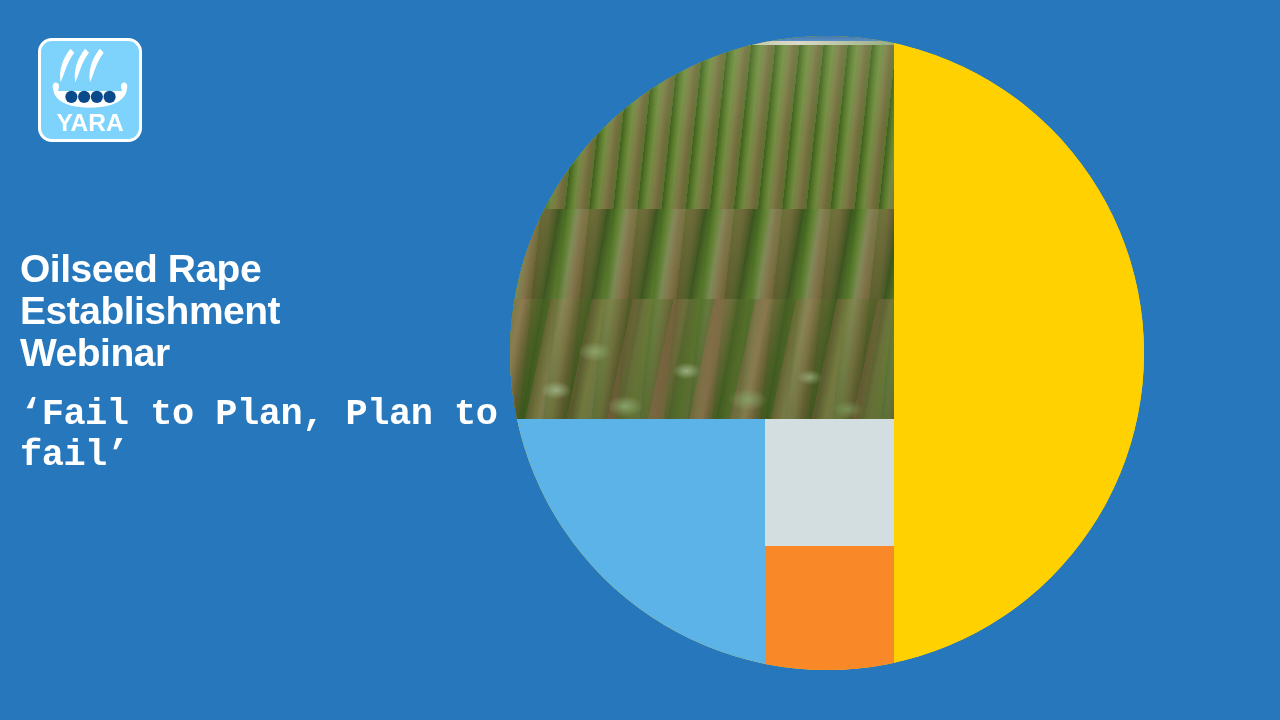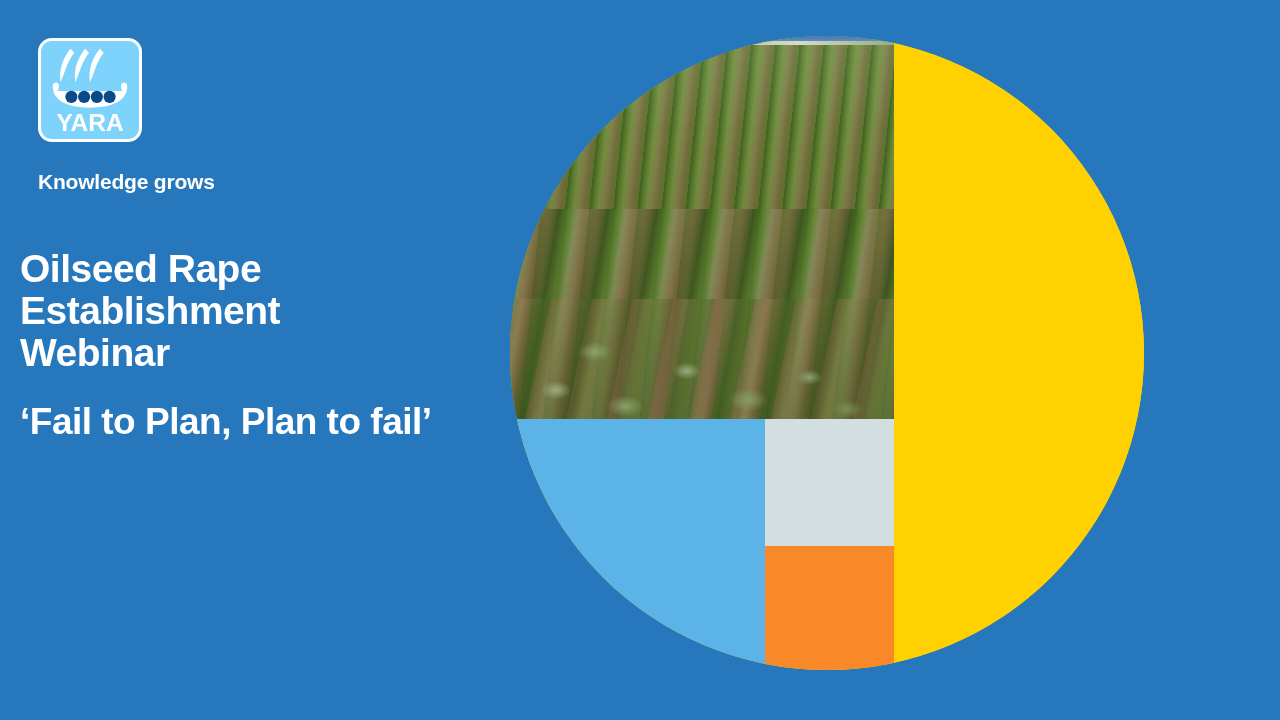--- a/index.html
+++ b/index.html
@@ -46,25 +46,26 @@
     color:#ffffff;
   }
   #main-title {
     font-size:39px;
     font-weight:bold;
     line-height:1.08;
     white-space:pre-line;
     letter-spacing:-0.5px;
   }
   #sub-title {
-    margin-top:28px;
+    margin-top:20px;
     font-size:37px;
     font-weight:bold;
     line-height:1.10;
     letter-spacing:-0.5px;
+    font-family:Liberation Mono, monospace;
   }
 
   
   #circle-graphic {
     position:absolute;
     left:510px; top:36px;
     width:634px; height:634px;
     border-radius:50%;
     overflow:hidden;
     background:#FFD100;
@@ -208,21 +209,20 @@
           <circle cx="44" cy="57" r="6.2"></circle>
           <circle cx="57" cy="57" r="6.2"></circle>
           <circle cx="70" cy="57" r="6.2"></circle>
         </g>
 
         <text x="50" y="92" text-anchor="middle" font-family="Liberation Sans, sans-serif" font-size="25" font-weight="bold" fill="#ffffff">YARA</text>
       </svg>
     </div>
   </div>
 
-  <div id="tagline">Knowledge grows</div>
 
   <div id="title-block">
     <div id="main-title">Oilseed Rape
 Establishment
 Webinar</div>
     <div id="sub-title">‘Fail to Plan, Plan to fail’</div>
   </div>
 
   <div id="circle-graphic">
 

